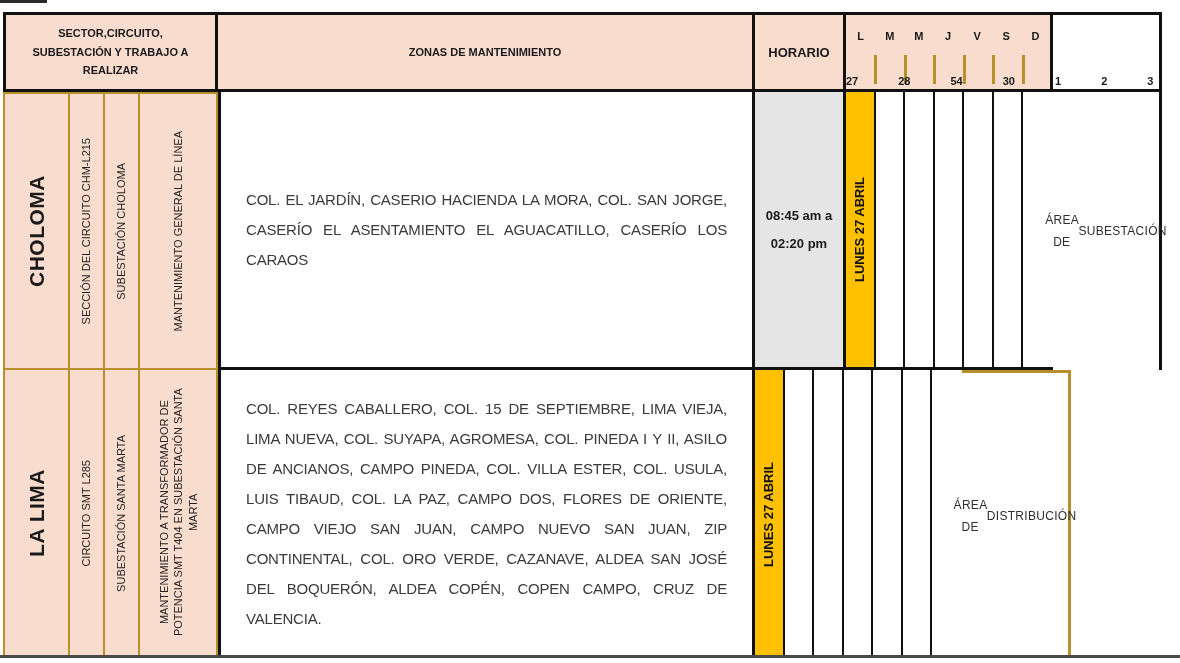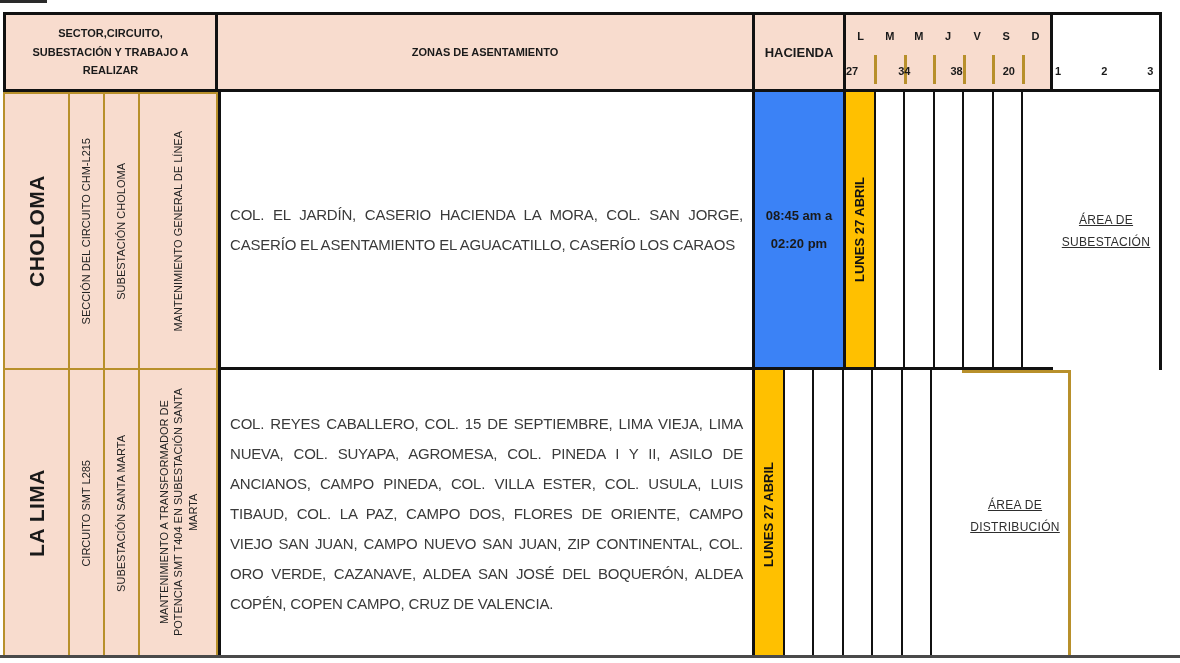--- a/index.html
+++ b/index.html
@@ -30,21 +30,21 @@
     width:91px; background:#F8DCCE; border-top:3px solid #111; border-right:3px solid #111; border-bottom:3px solid #111;
     display:flex; align-items:center; justify-content:center;
     font-weight:bold; font-size:13px;
   }
   .h-days {
     width:207px; background:#F8DCCE; border-top:3px solid #111; border-right:3px solid #111; border-bottom:3px solid #111;
     position:relative;
   }
   .h-days .letters { display:flex; padding-top:15px; }
   .h-days .letters span { width:29.5714px; text-align:center; font-weight:bold; font-size:11px; }
-  .h-days .dates { position:absolute; bottom:12px; left:0; display:flex; width:100%;gap:40px; }
+  .h-days .dates { position:absolute; bottom:2px; left:0; display:flex; width:100%;gap:40px; }
   .h-days .dates span { width:29.5714px; text-align:center; font-weight:bold; font-size:11px; }
   .tick { position:absolute; width:3px; height:29px; top:40px; background:#B8902B; }
 
   .h-area {
     width:109px; background:#ffffff; border-top:3px solid #111; border-right:3px solid #111; border-bottom:3px solid #111;
   }
 
   
   .drow { display:flex; flex:none; }
   .row1 { height:278px; }
@@ -62,78 +62,78 @@
 
   .vtext { writing-mode:vertical-rl; transform:rotate(180deg); text-align:center; }
   .v-name .vtext { font-weight:bold; font-size:21px; letter-spacing:0.5px; }
   .v-circ .vtext, .v-sub .vtext, .v-trab .vtext { font-size:11px; line-height:1.3; max-height:92%; color:#222; }
 
   .zonas-cell {
     width:537px; background:#fff; border-left:3px solid #111; border-right:3px solid #111;
     display:flex; align-items:center; padding:0 9px;
   }
   .zonas-cell p {
-    margin:0; width:100%; font-size:15px; line-height:30px; letter-spacing:-0.2px;
+    margin:16px; width:100%; font-size:15px; line-height:30px; letter-spacing:-0.2px;
     text-align:justify; color:#3a3a3a;
   }
   .row1 .zonas-cell { border-bottom:3px solid #111; }
 
   .horario-cell {
-    width:91px; background:#3b82f6; border-right:3px solid #111;
+    width:91px; background:#e5e5e5; border-right:3px solid #111;
     display:flex; flex-direction:column; align-items:center; justify-content:center;
     font-weight:bold; font-size:13px; line-height:28px; text-align:left;
   }
   .row1 .horario-cell { border-bottom:3px solid #111; }
 
   .days { width:207px; display:flex; border-right:3px solid #111; }
   .row1 .days { border-bottom:3px solid #111; }
   .day { width:29.5714px; flex:none; background:#fff; border-right:2.5px solid #111; }
   .day:last-child { border-right:none; }
   .day.sched { background:#FFC000; display:flex; align-items:center; justify-content:center; }
   .day.sched .vtext { font-weight:bold; font-size:13px; color:#111; }
 
   .area-cell {
-    width:109px; background:#fff; display:flex; flex-direction:column; align-items:center; justify-content:center;
-    text-align:center; font-size:12px; line-height:22px; color:#2e2e2e; letter-spacing:0.3px;text-decoration:underline;
+    width:109px; background:#fff; display:flex; flex-direction:row; align-items:center; justify-content:center;
+    text-align:center; font-size:12px; line-height:22px; color:#2e2e2e; letter-spacing:0.3px;
   }
   .row1 .area-cell { border-right:3px solid #111; }
   .row2 .area-cell { border-top:3px solid #B8902B; border-right:3px solid #B8902B; }
 </style>
 </head>
 <body>
 
 <div class="top-artifact"></div>
 
 <div class="table">
 
   <div class="hrow">
     <div class="h-sector">SECTOR,CIRCUITO, SUBESTACIÓN Y TRABAJO A REALIZAR</div>
-    <div class="h-zonas">ZONAS DE ASENTAMIENTO</div>
-    <div class="h-horario">HACIENDA</div>
+    <div class="h-zonas">ZONAS DE MANTENIMIENTO</div>
+    <div class="h-horario">HORARIO</div>
     <div class="h-days">
       <div class="letters">
         <span>L</span>
         <span>M</span>
         <span>M</span>
         <span>J</span>
         <span>V</span>
         <span>S</span>
         <span>D</span>
       </div>
       <div class="tick" style="left:28px"></div>
       <div class="tick" style="left:58px"></div>
       <div class="tick" style="left:87px"></div>
       <div class="tick" style="left:117px"></div>
       <div class="tick" style="left:146px"></div>
       <div class="tick" style="left:176px"></div>
       <div class="dates">
         <span>27</span>
-        <span>34</span>
-        <span>38</span>
-        <span>20</span>
+        <span>28</span>
+        <span>54</span>
+        <span>30</span>
         <span>1</span>
         <span>2</span>
         <span>3</span>
       </div>
     </div>
     <div class="h-area"></div>
   </div>
 
   <div class="drow row1">
     <div class="vcell v-name">

